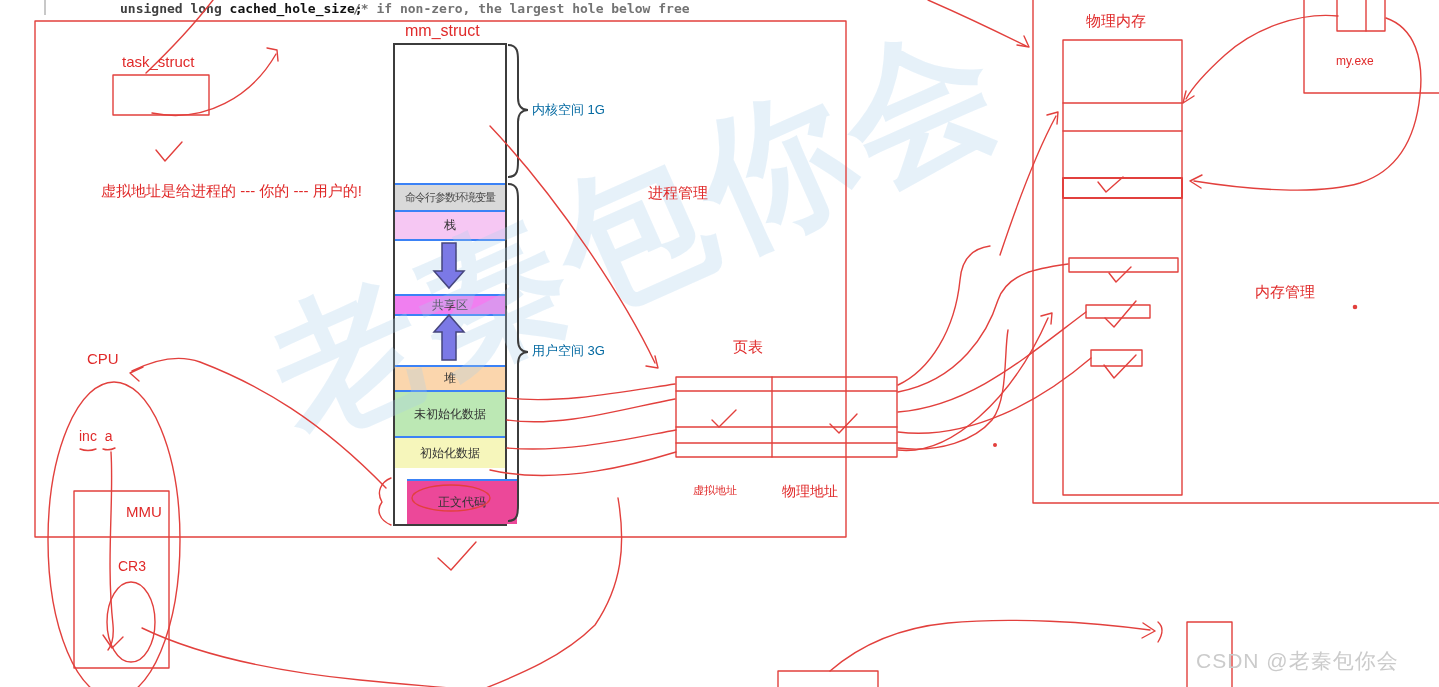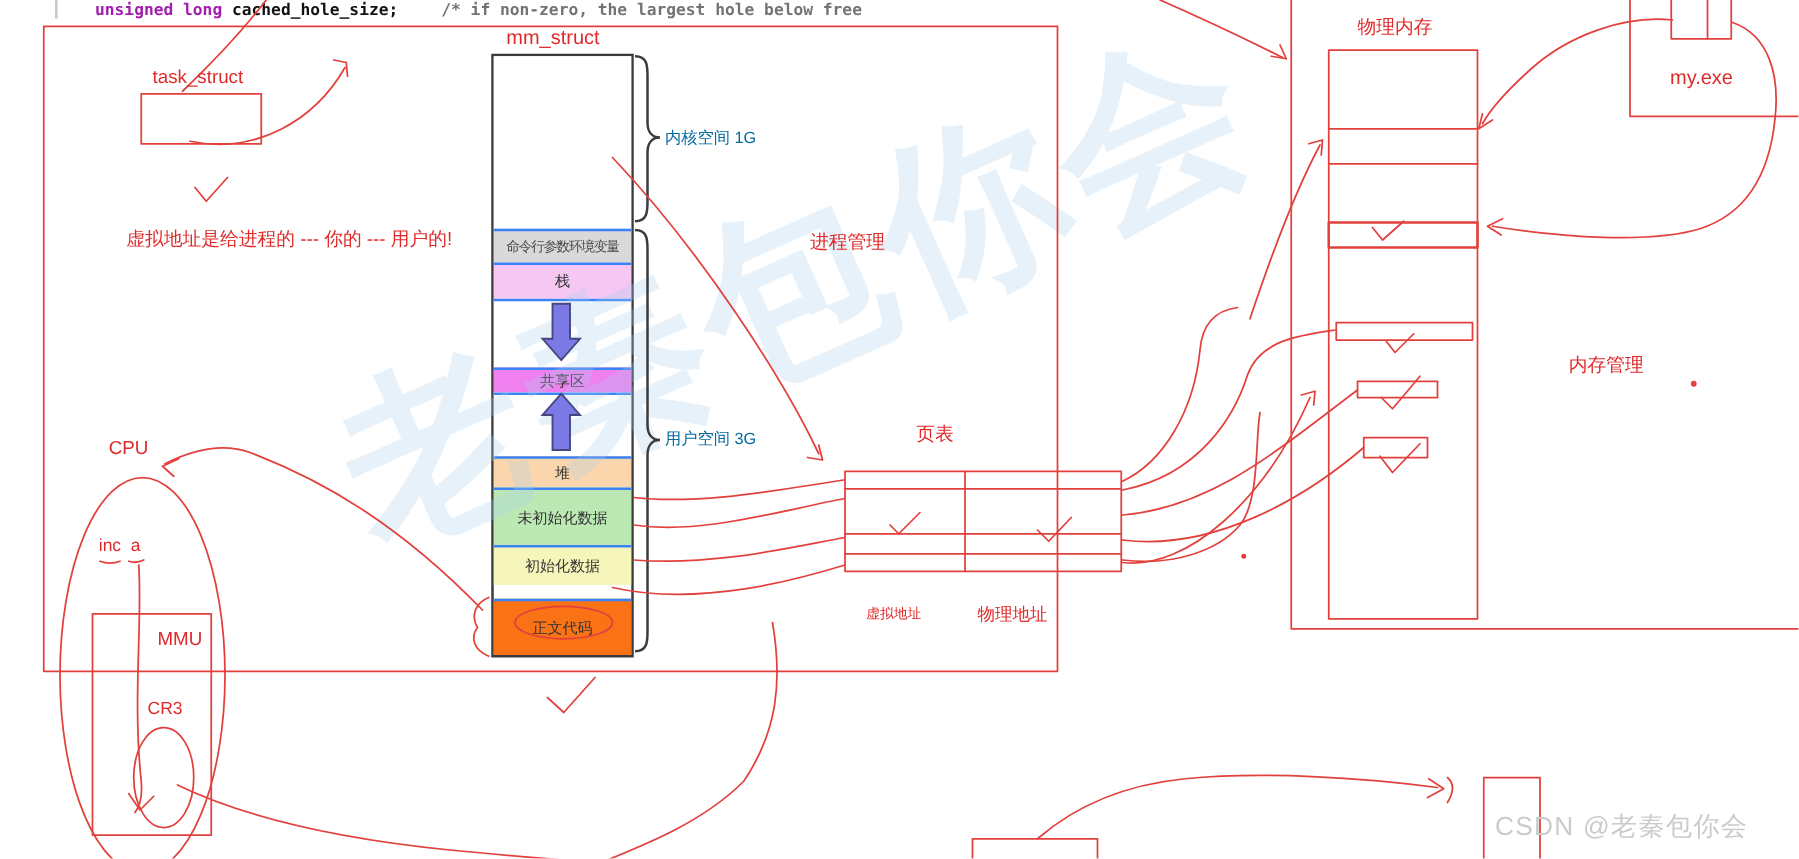--- a/index.html
+++ b/index.html
@@ -2,21 +2,21 @@
 <html><head>
 <meta charset="utf-8">
 <style>
   html,body{margin:0;padding:0;background:#fff;}
   #stage{position:relative;width:1439px;height:687px;background:#ffffff;overflow:hidden;
          font-family:"Liberation Sans",sans-serif;}
   .abs{position:absolute;}
   
   #codeline{left:76px;top:1px;font-family:"DejaVu Sans Mono",monospace;font-size:13px;
             white-space:pre;z-index:4;font-weight:bold;}
-  .kw{color:#a21caf;} .id{color:#111;} 
+  .kw{color:#404040;margin-left:44px;} .id{color:#111;} 
   #codecomment{left:353px;top:1px;font-family:"DejaVu Sans Mono",monospace;font-size:13px;
                color:#737373;white-space:pre;z-index:4;font-weight:bold;}
   #indent-line{left:44px;top:0;width:2px;height:15px;background:#c8c8c8;z-index:4;}
   
   .rlab{color:#e02a2a;z-index:6;white-space:nowrap;}
   .blab{color:#0369a1;z-index:6;white-space:nowrap;font-size:13px;}
   
   #mmcol{left:393px;top:43px;width:114px;height:483px;border:2px solid #3c3c3c;
          box-sizing:border-box;background:#fff;z-index:2;}
   .seg{position:absolute;left:0;width:110px;display:flex;align-items:center;justify-content:center;
@@ -24,21 +24,21 @@
   .segb{border-top:2px solid #3b82f6;}
   #seg-kernel{top:0;height:138px;background:#fff;}
   #seg-args{top:138px;height:27px;background:#d9d9d9;font-size:11px;letter-spacing:-1px;color:#4a4a4a;}
   #seg-stack{top:165px;height:29px;background:#f6c7f3;}
   #seg-gap1{top:194px;height:55px;background:#fff;}
   #seg-shared{top:249px;height:20px;background:#f07ff0;}
   #seg-gap2{top:269px;height:51px;background:#fff;}
   #seg-heap{top:320px;height:25px;background:#fbd6ad;}
   #seg-bss{top:345px;height:46px;background:#bce8b4;}
   #seg-data{top:391px;height:32px;background:#f6f6bb;}
-  #seg-text{top:434px;height:45px;background:#f97316;}
+  #seg-text{top:434px;height:45px;background:#ec4899;margin-left:12px;}
   
   #overlay{left:0;top:0;z-index:5;}
   
   #bgwm{left:240px;top:300px;width:760px;font-size:150px;font-weight:bold;
         color:#a9cfec;opacity:0.28;transform:rotate(-24deg);transform-origin:0 0;
         z-index:3;letter-spacing:6px;white-space:nowrap;pointer-events:none;}
   
   #csdnwm{left:1196px;top:647px;font-size:21px;color:#cbcbcb;z-index:7;letter-spacing:1px;white-space:nowrap;}
 </style>
 </head>
@@ -208,21 +208,21 @@
 
   <div class="abs rlab" style="left:405px;top:22px;font-size:16px;">mm_struct</div>
   <div class="abs rlab" style="left:122px;top:53px;font-size:15px;">task_struct</div>
   <div class="abs rlab" style="left:82px;top:182px;font-size:15px;margin-left:19px;">虚拟地址是给进程的 --- 你的  --- 用户的!</div>
   <div class="abs rlab" style="left:648px;top:184px;font-size:15px;">进程管理</div>
   <div class="abs rlab" style="left:733px;top:338px;font-size:15px;">页表</div>
   <div class="abs rlab" style="left:693px;top:483px;font-size:11px;">虚拟地址</div>
   <div class="abs rlab" style="left:782px;top:483px;font-size:14px;">物理地址</div>
   <div class="abs rlab" style="left:1086px;top:12px;font-size:15px;">物理内存</div>
   <div class="abs rlab" style="left:1255px;top:283px;font-size:15px;">内存管理</div>
-  <div class="abs rlab" style="left:1336px;top:54px;font-size:16px;">my.exe</div>
+  <div class="abs rlab" style="left:1336px;top:54px;font-size:12px;">my.exe</div>
   <div class="abs rlab" style="left:87px;top:350px;font-size:15px;">CPU</div>
   <div class="abs rlab" style="left:79px;top:428px;font-size:14px;white-space:pre;">inc  a</div>
   <div class="abs rlab" style="left:126px;top:503px;font-size:15px;">MMU</div>
   <div class="abs rlab" style="left:118px;top:558px;font-size:14px;">CR3</div>
 
   <div class="abs blab" style="left:532px;top:101px;">内核空间 1G</div>
   <div class="abs blab" style="left:532px;top:342px;">用户空间 3G</div>
 
   <div class="abs" id="csdnwm">CSDN @老秦包你会</div>
 

